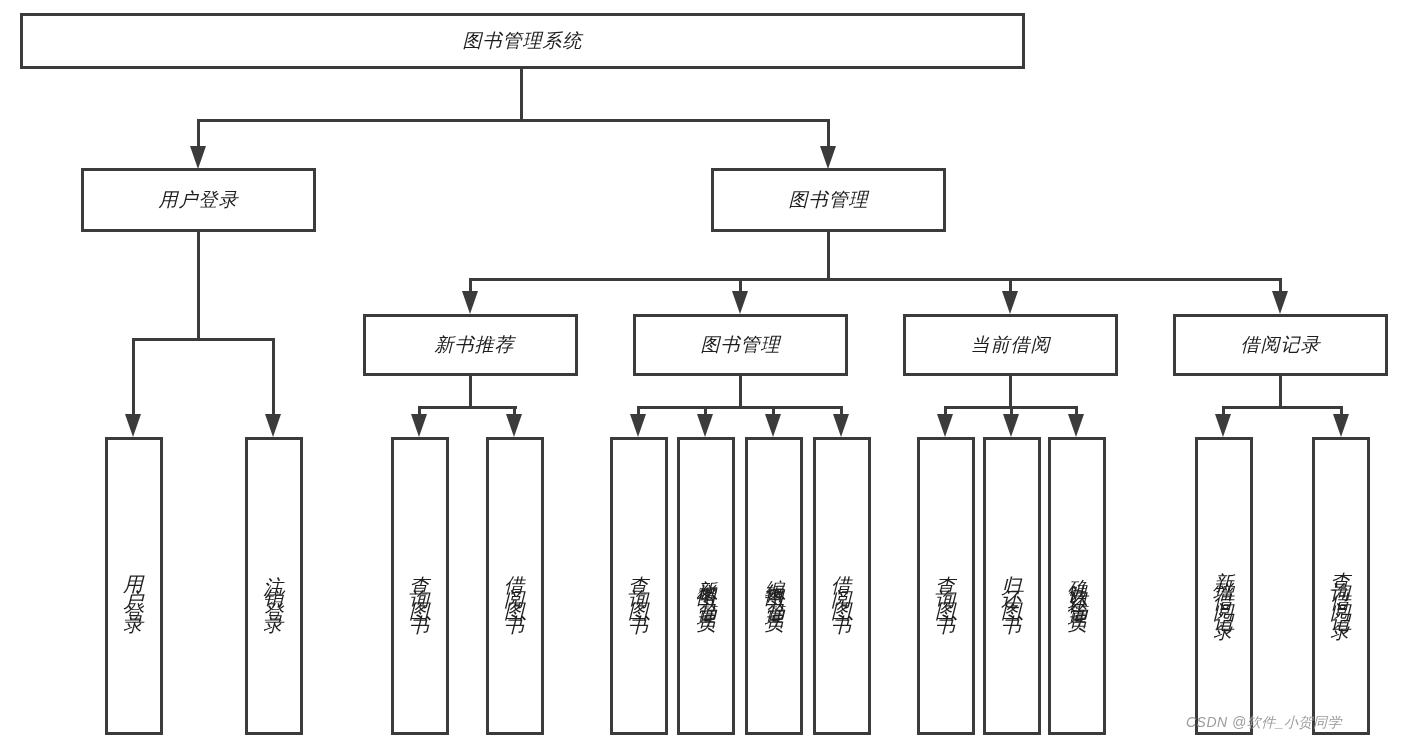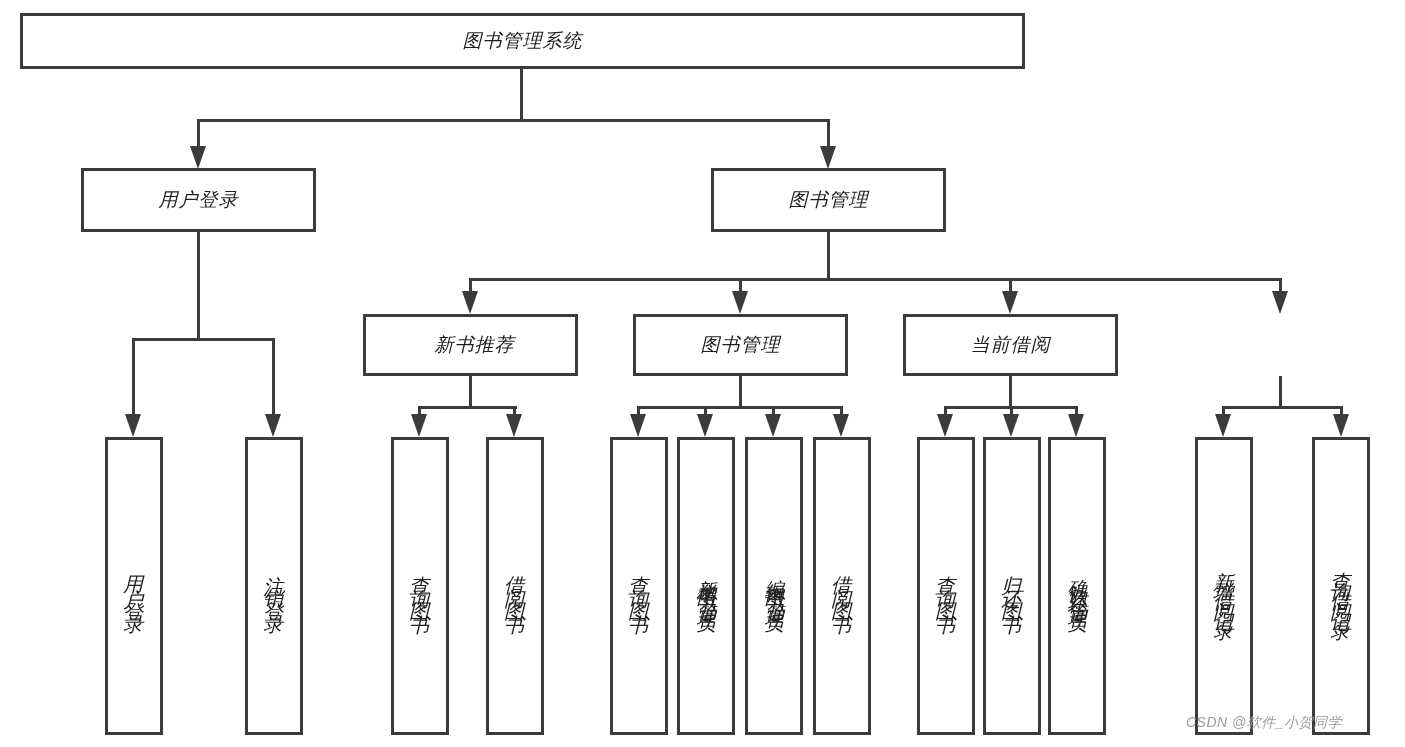--- a/index.html
+++ b/index.html
@@ -75,20 +75,21 @@
     <div class="arr" style="left:732px;top:291px;"></div>
     <div class="vl" style="left:1009px;top:281px;height:10px;"></div>
     <div class="arr" style="left:1002px;top:291px;"></div>
     <div class="vl" style="left:1279px;top:281px;height:10px;"></div>
     <div class="arr" style="left:1272px;top:291px;"></div>
   </div>
 
   <div class="node" style="left:363px;top:314px;width:215px;height:62px;padding-left:8px;">新书推荐</div>
   <div class="node" style="left:633px;top:314px;width:215px;height:62px;">图书管理</div>
   <div class="node" style="left:903px;top:314px;width:215px;height:62px;">当前借阅</div>
+  <div class="node" style="left:1173px;top:314px;width:215px;height:62px;">借阅记录</div>
 
   <div>
     <div class="vl" style="left:469px;top:376px;height:30px;"></div>
     <div class="hl" style="left:418px;top:406px;width:99px;"></div>
     <div class="vl" style="left:418px;top:406px;height:8px;"></div>
     <div class="arr" style="left:411px;top:414px;"></div>
     <div class="vl" style="left:513px;top:406px;height:8px;"></div>
     <div class="arr" style="left:506px;top:414px;"></div>
   </div>
 

